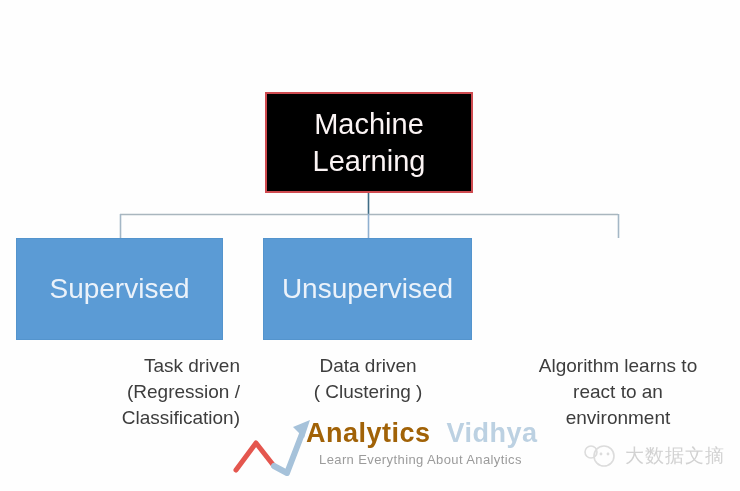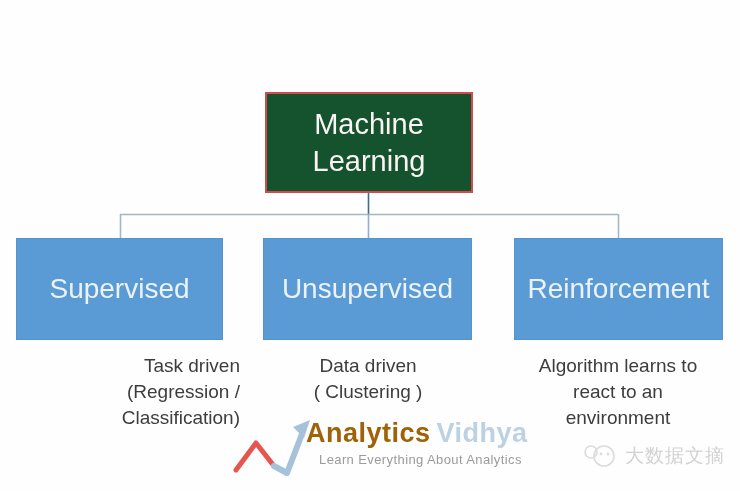--- a/index.html
+++ b/index.html
@@ -14,21 +14,21 @@
   }
 
   .connectors { position: absolute; top: 0; left: 0; width: 740px; height: 491px; pointer-events: none; }
 
   .node {
     position: absolute; display: flex; align-items: center; justify-content: center;
     text-align: center; white-space: pre-line;
   }
   .node-root {
     left: 265px; top: 92px; width: 208px; height: 101px;
-    background: #14532d; border: 2px solid #cf4b50;
+    background: #000000; border: 2px solid #cf4b50;
     color: #fbf4f4; font-size: 29px; line-height: 37px;
   }
   .node-child {
     top: 238px; width: 208px; height: 102px;
     background: #5b9bd5; border: 1px solid #5494cd;
     color: #ebf2fa; font-size: 28px;
   }
   .node-supervised { left: 16px; width: 207px; }
   .node-unsupervised { left: 263px; width: 209px; }
   .node-reinforcement { left: 514px; width: 209px; }
@@ -40,21 +40,21 @@
   }
   .caption-1 { left: 20px; text-align: right; }
   .caption-2 { left: 258px; }
   .caption-3 { left: 508px; }
 
   .logo { position: absolute; left: 230px; top: 414px; width: 300px; height: 64px; }
   .logo-mark { position: absolute; left: 0; top: 4px; }
   .logo-text { position: absolute; left: 76px; top: 4px; white-space: nowrap; }
   .brand-line { font-size: 27px; font-weight: 700; letter-spacing: 0.5px; }
   .brand-primary { color: #a16207; }
-  .brand-secondary { color: #bcd1e2; margin-left: 6px; }
+  .brand-secondary { color: #bcd1e2; margin-left: 16px; }
   .tagline { margin-top: 3px; font-size: 13px; color: #9b9b9b; letter-spacing: 0.4px; margin-left: 13px; }
 
   .watermark { position: absolute; left: 583px; top: 443px; display: flex; align-items: center; }
   .watermark-icon { margin-right: 8px; }
   .watermark-text { color: #d2d2d2; font-size: 19px; letter-spacing: 1px; }
 </style>
 </head>
 <body>
 
 <div class="stage">
@@ -66,21 +66,20 @@
     <line x1="120.5" y1="214" x2="120.5" y2="238" stroke="#a4b7c6" stroke-width="1.6"></line>
     <line x1="368.5" y1="214" x2="368.5" y2="238" stroke="#8fb0d0" stroke-width="1.6"></line>
     <line x1="618.5" y1="214" x2="618.5" y2="238" stroke="#a4b7c6" stroke-width="1.6"></line>
   </svg>
 
   <div class="node node-root">Machine
 Learning</div>
 
   <div class="node node-child node-supervised">Supervised</div>
   <div class="node node-child node-unsupervised">Unsupervised</div>
-  <div class="node node-child node-reinforcement">Reinforcement</div>
 
   <div class="caption caption-1">Task driven
 (Regression /
 Classification)</div>
   <div class="caption caption-3">Algorithm learns to
 react to an
 environment</div>
   <div class="caption caption-2">Data driven
 ( Clustering )</div>
 

